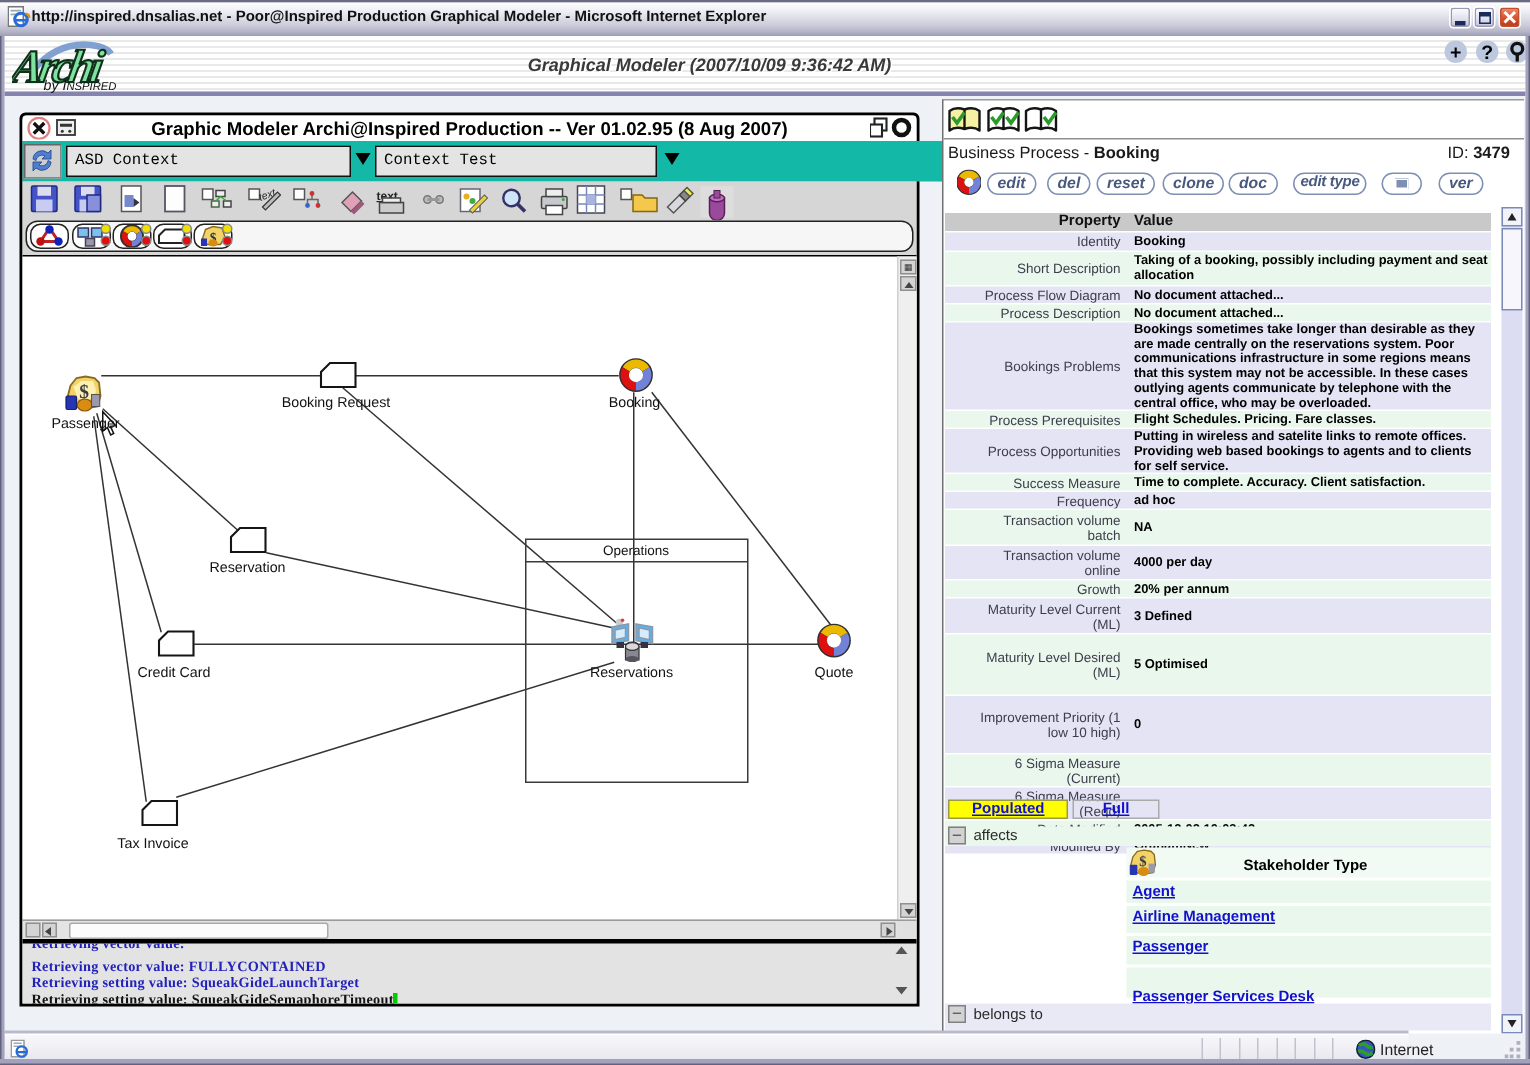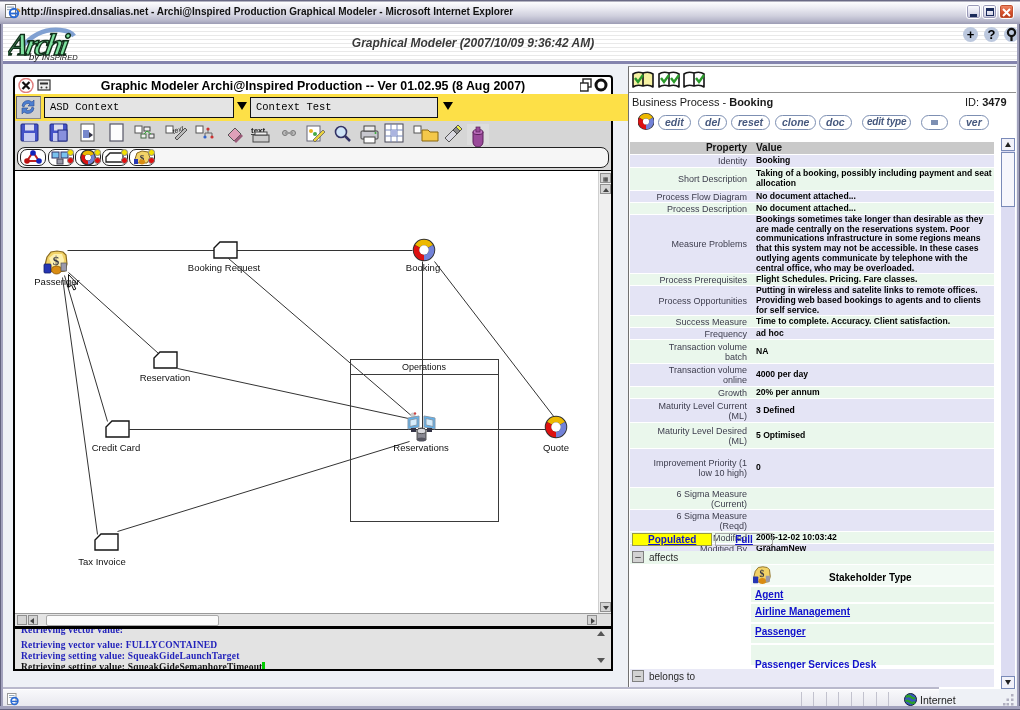--- a/index.html
+++ b/index.html
@@ -11,21 +11,21 @@
 .wbtn.sil{background:linear-gradient(#ffffff,#e2e2f0 55%,#c2c2d8)}
 .wbtn.red{background:linear-gradient(#f09070,#d9512c 55%,#b23a1a);box-shadow:inset 0 0 0 1px #c05030}
 
 #hdr{left:3px;top:24px;width:1014px;height:40px;background:repeating-linear-gradient(#ffffff 0px,#ffffff 3px,#e9e9e9 3px,#e9e9e9 4px);border-bottom:3px solid #8484ae}
 #hdrtitle{left:0;top:12px;width:940px;text-align:center;font-size:12px;font-weight:bold;font-style:italic;color:#3a3a3a;text-shadow:1px 1px 0 #fff}
 .cico{top:3px;width:15px;height:15px;border-radius:50%;background:#bcc8de;color:#000;font-weight:bold;text-align:center;font-size:13px;line-height:15px}
 
 #lwin{left:13px;top:75px;width:600px;height:596px;border:2px solid #000;background:#d6d6d6;border-radius:4px 4px 0 0}
 #lwt{left:0;top:0;width:596px;height:17px;background:#fff;border-radius:3px 3px 0 0}
 #lwt .t{width:100%;text-align:center;font-size:12.4px;font-weight:bold;color:#000;top:2px}
-#tb1{left:0;top:17px;width:688px;height:27px;background:#fde047}
+#tb1{left:0;top:17px;width:688px;height:27px;background:#14b8a6}
 #tb2{left:0;top:44px;width:596px;height:26px;background:#d6d6d6}
 #tb3{left:0;top:70px;width:596px;height:23px;background:#d6d6d6}
 .dd{top:3px;height:21px;background:#e4e4e4;border:1px solid #111;font-family:"Liberation Mono",monospace;font-size:10.5px;color:#000;line-height:19px;padding-left:5px}
 .ddarr{top:8px;width:0;height:0;border-left:5px solid transparent;border-right:5px solid transparent;border-top:8px solid #000}
 #pillrow{left:2px;top:0px;width:592px;height:21px;border:1px solid #222;border-radius:8px;background:#f6f6f6}
 .pill{top:1px;height:17px;border:1px solid #222;border-radius:7px;background:#fff}
 .dotY{width:7px;height:7px;border-radius:50%;background:#f2e000;border:1px solid #888}
 .dotR{width:7px;height:7px;border-radius:50%;background:#e01010;border:1px solid #888}
 #canvas{left:0;top:93px;width:596px;height:443px;background:#fff;border-top:1px solid #000}
 #vsb{left:583px;top:0px;width:13px;height:443px;background:#efefef;border-left:1px solid #cfcfcf}
@@ -61,21 +61,21 @@
 
 <div id="tbar" class="abs">
   <svg class="abs" style="left:5px;top:4px" width="16" height="16">
     <rect x="0.5" y="0.5" width="10" height="13" fill="#fff" stroke="#777" stroke-width="1"></rect>
     <rect x="2" y="2.5" width="7" height="1.2" fill="#9ab"></rect>
       <rect x="2" y="5" width="7" height="1.2" fill="#9ab"></rect>
     <circle cx="9" cy="9" r="4.2" fill="none" stroke="#2a6ad4" stroke-width="2"></circle>
     <path d="M5 9.5 h8.5" stroke="#2a6ad4" stroke-width="1.8"></path>
     <path d="M12 5 q3 0.5 2.5 3" stroke="#d89020" stroke-width="1.4" fill="none"></path>
   </svg>
-  <div class="abs ttxt">http://inspired.dnsalias.net - Archi@Inspired Production Graphical Modeler - Microsoft Internet Explorer</div>
+  <div class="abs ttxt">http://inspired.dnsalias.net - Poor@Inspired Production Graphical Modeler - Microsoft Internet Explorer</div>
   <div class="abs wbtn sil" style="left:966px">
       <div style="margin:9px 0 0 3px;width:7px;height:2.5px;background:#1a2a5a"></div>
     </div>
   <div class="abs wbtn sil" style="left:982px">
       <div style="margin:2.5px 0 0 2.5px;width:8px;height:8px;border:1.5px solid #1a2a5a;border-top-width:3px"></div>
     </div>
   <div class="abs wbtn red" style="left:999px"><svg width="13" height="13">
         <path d="M3 3 L10 10 M10 3 L3 10" stroke="#fff" stroke-width="2"></path>
       </svg></div>
 </div>
@@ -445,21 +445,21 @@
         </tr>
     <tr class="rl" style="height:11px">
           <td class="p">Process Flow Diagram</td>
           <td class="v">No document attached...</td>
         </tr>
     <tr class="rg" style="height:11px">
           <td class="p">Process Description</td>
           <td class="v">No document attached...</td>
         </tr>
     <tr class="rl" style="height:58px">
-          <td class="p">Measure Problems</td>
+          <td class="p">Bookings Problems</td>
           <td class="v">Bookings sometimes take longer than desirable as they are made centrally on the reservations system. Poor communications infrastructure in some regions means that this system may not be accessible. In these cases outlying agents communicate by telephone with the central office, who may be overloaded.</td>
         </tr>
     <tr class="rg" style="height:11px">
           <td class="p">Process Prerequisites</td>
           <td class="v">Flight Schedules. Pricing. Fare classes.</td>
         </tr>
     <tr class="rl" style="height:28px">
           <td class="p">Process Opportunities</td>
           <td class="v">Putting in wireless and satelite links to remote offices. Providing web based bookings to agents and to clients for self service.</td>
         </tr>
@@ -480,21 +480,21 @@
           <td class="v">4000 per day</td>
         </tr>
     <tr class="rg" style="height:11px">
           <td class="p">Growth</td>
           <td class="v">20% per annum</td>
         </tr>
     <tr class="rl" style="height:23px">
           <td class="p">Maturity Level Current<br>(ML)</td>
           <td class="v">3 Defined</td>
         </tr>
-    <tr class="rg" style="height:25px">
+    <tr class="rg" style="height:40px">
           <td class="p">Maturity Level Desired<br>(ML)</td>
           <td class="v">5 Optimised</td>
         </tr>
     <tr class="rl" style="height:38px">
           <td class="p">Improvement Priority (1<br>low 10 high)</td>
           <td class="v">0</td>
         </tr>
     <tr class="rg" style="height:21px">
           <td class="p">6 Sigma Measure<br>(Current)</td>
           <td class="v"></td>

